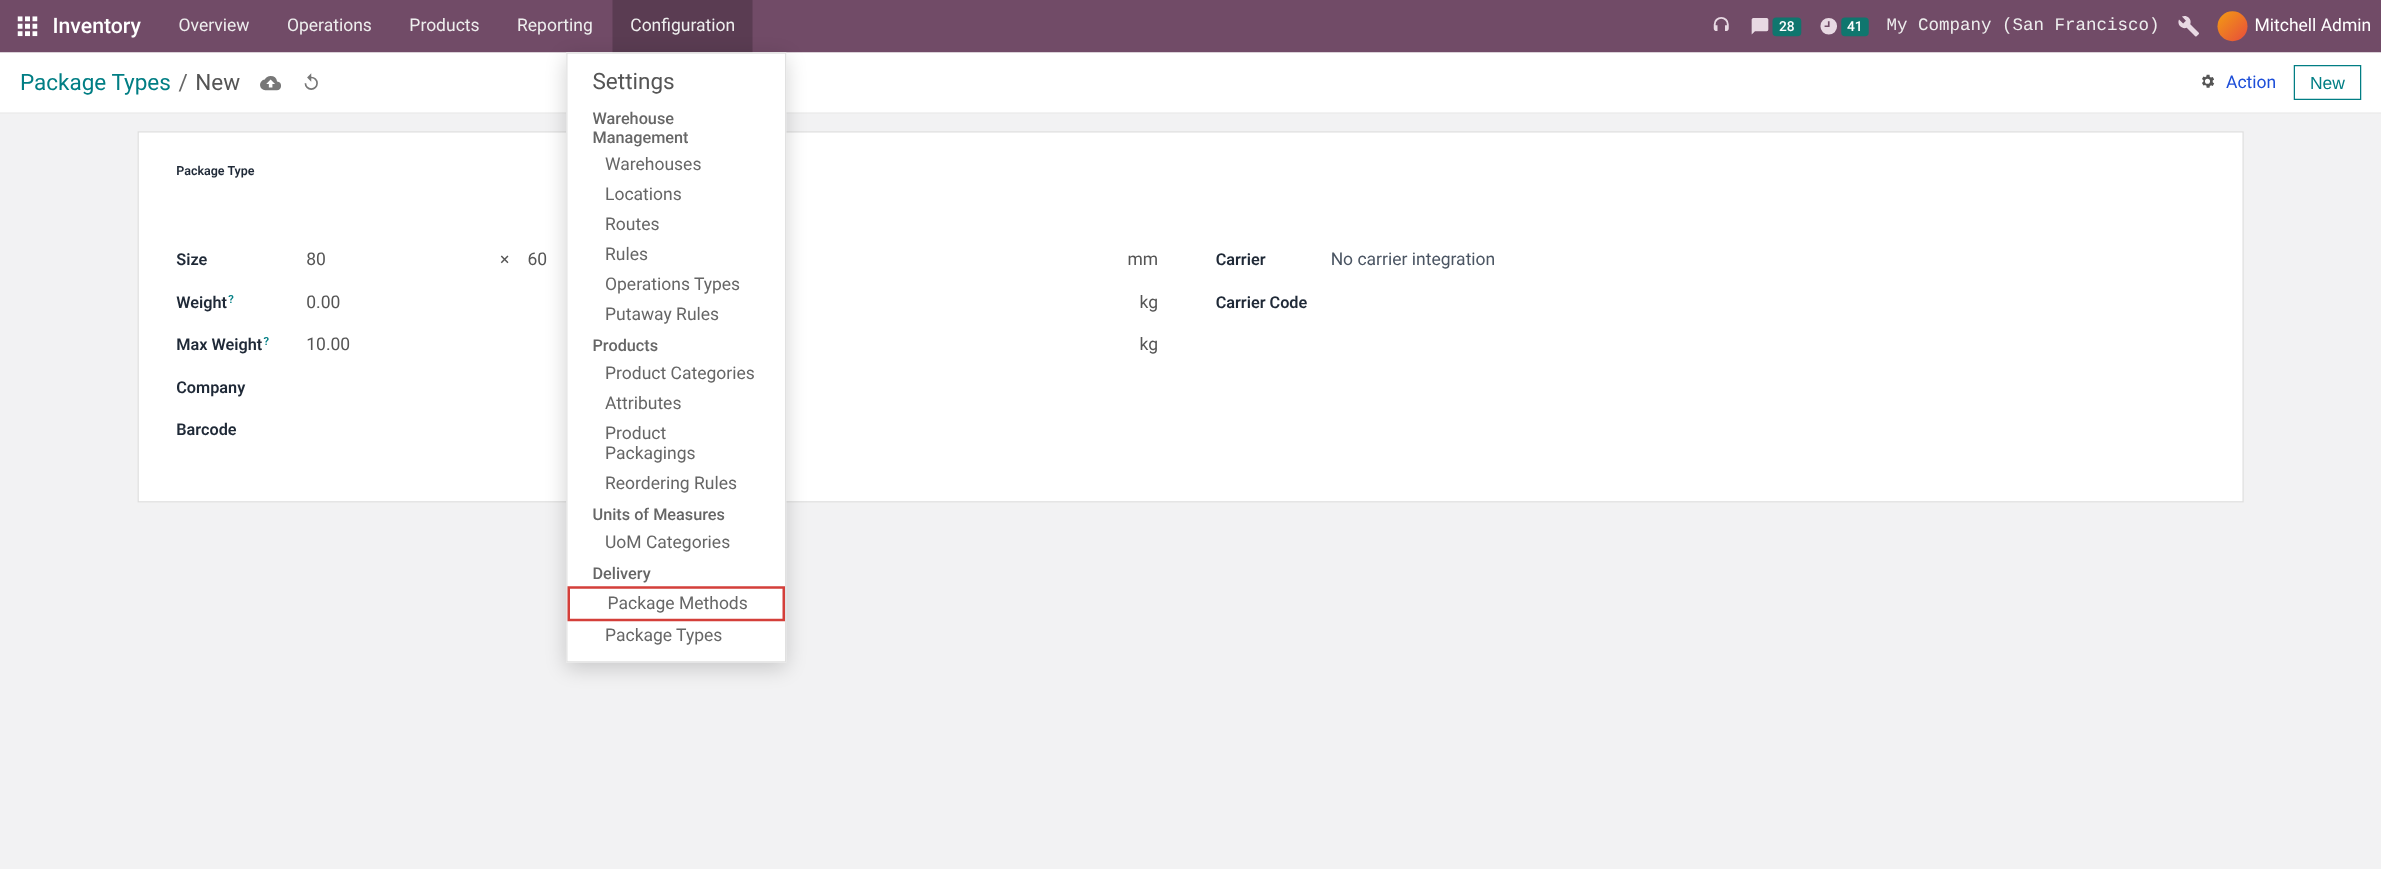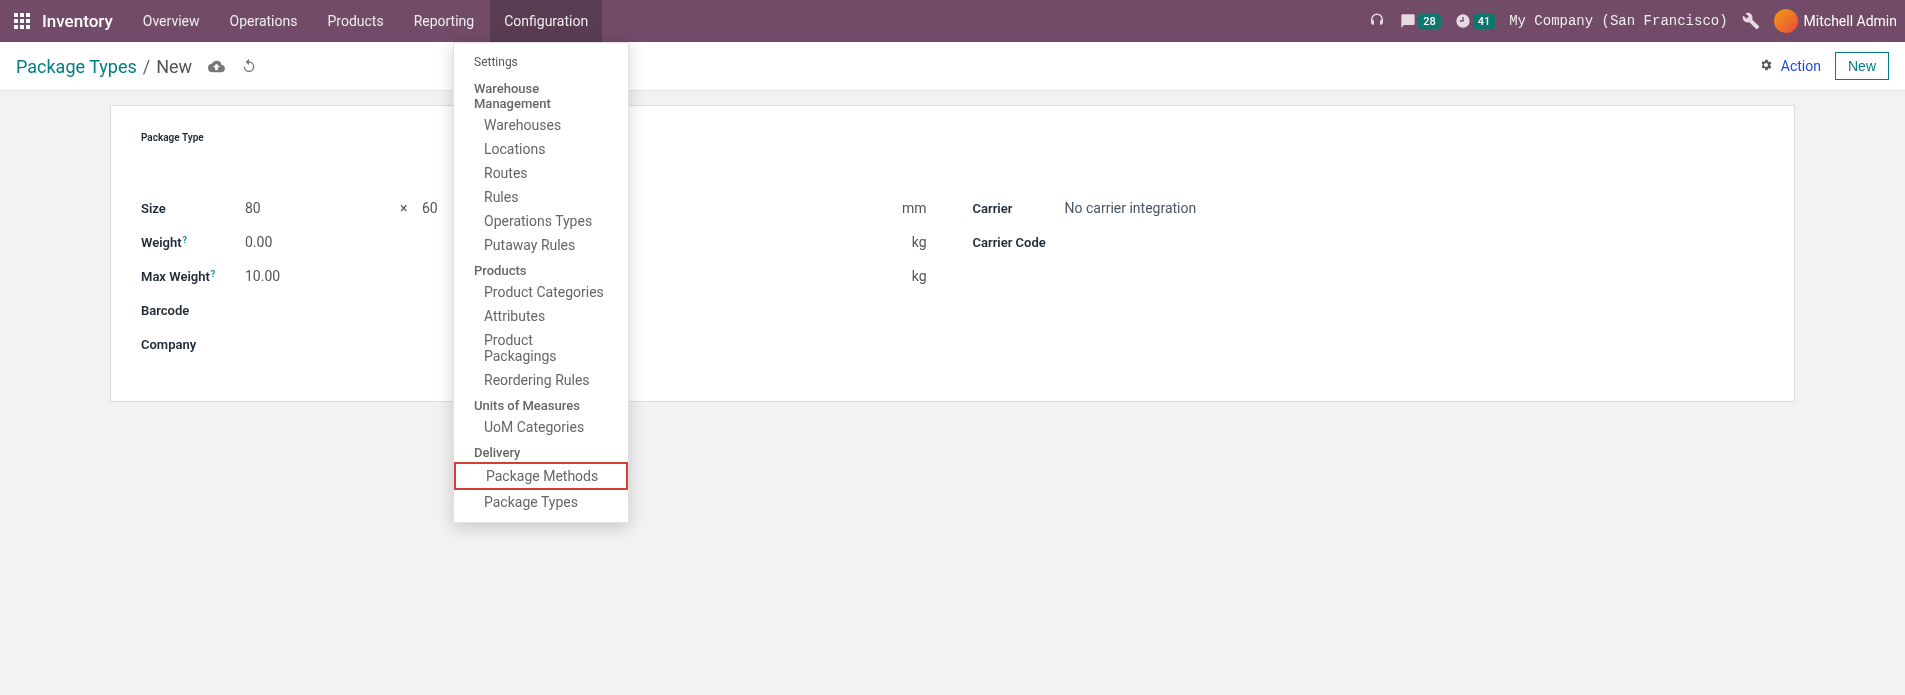--- a/index.html
+++ b/index.html
@@ -61,21 +61,21 @@
     position: absolute;
     left: 453px;
     top: 42px;
     width: 176px;
     background: #fff;
     box-shadow: 0 4px 16px rgba(0,0,0,0.18);
     border: 1px solid #e1e1e1;
     padding: 6px 0 8px 0;
     z-index: 100;
   }
-  .dd-item { padding: 6px 20px; cursor: pointer; color: #555; font-size: 12px; }
+  .dd-item { padding: 6px 20px; cursor: pointer; color: #555; font-size: 18px; }
   .dd-sub { padding: 4px 20px 4px 30px; cursor: pointer; color: #666; font-size: 14px; }
   .dd-header { padding: 6px 20px 2px 20px; color: #666; font-size: 13px; font-weight: 500; }
   .dd-highlight { border: 2px solid #d43f3a; }
 
   svg { display: block; }
 </style>
 </head>
 <body>
 
 <div class="navbar">
@@ -182,25 +182,25 @@
           <div class="field-label"><span>Weight</span><span class="help">?</span></div>
           <div class="field-val">0.00</div>
           <div class="unit-right">kg</div>
         </div>
         <div class="field-row">
           <div class="field-label"><span>Max Weight</span><span class="help">?</span></div>
           <div class="field-val">10.00</div>
           <div class="unit-right">kg</div>
         </div>
         <div class="field-row">
+          <div class="field-label">Company</div>
+          <div class="field-val"></div>
+        </div>
+        <div class="field-row">
           <div class="field-label">Barcode</div>
-          <div class="field-val"></div>
-        </div>
-        <div class="field-row">
-          <div class="field-label">Company</div>
           <div class="field-val"></div>
         </div>
       </div>
 
       <div class="col-right">
         <div class="field-row">
           <div class="field-label">Carrier</div>
           <div class="field-val carrier-val">No carrier integration</div>
         </div>
         <div class="field-row">

